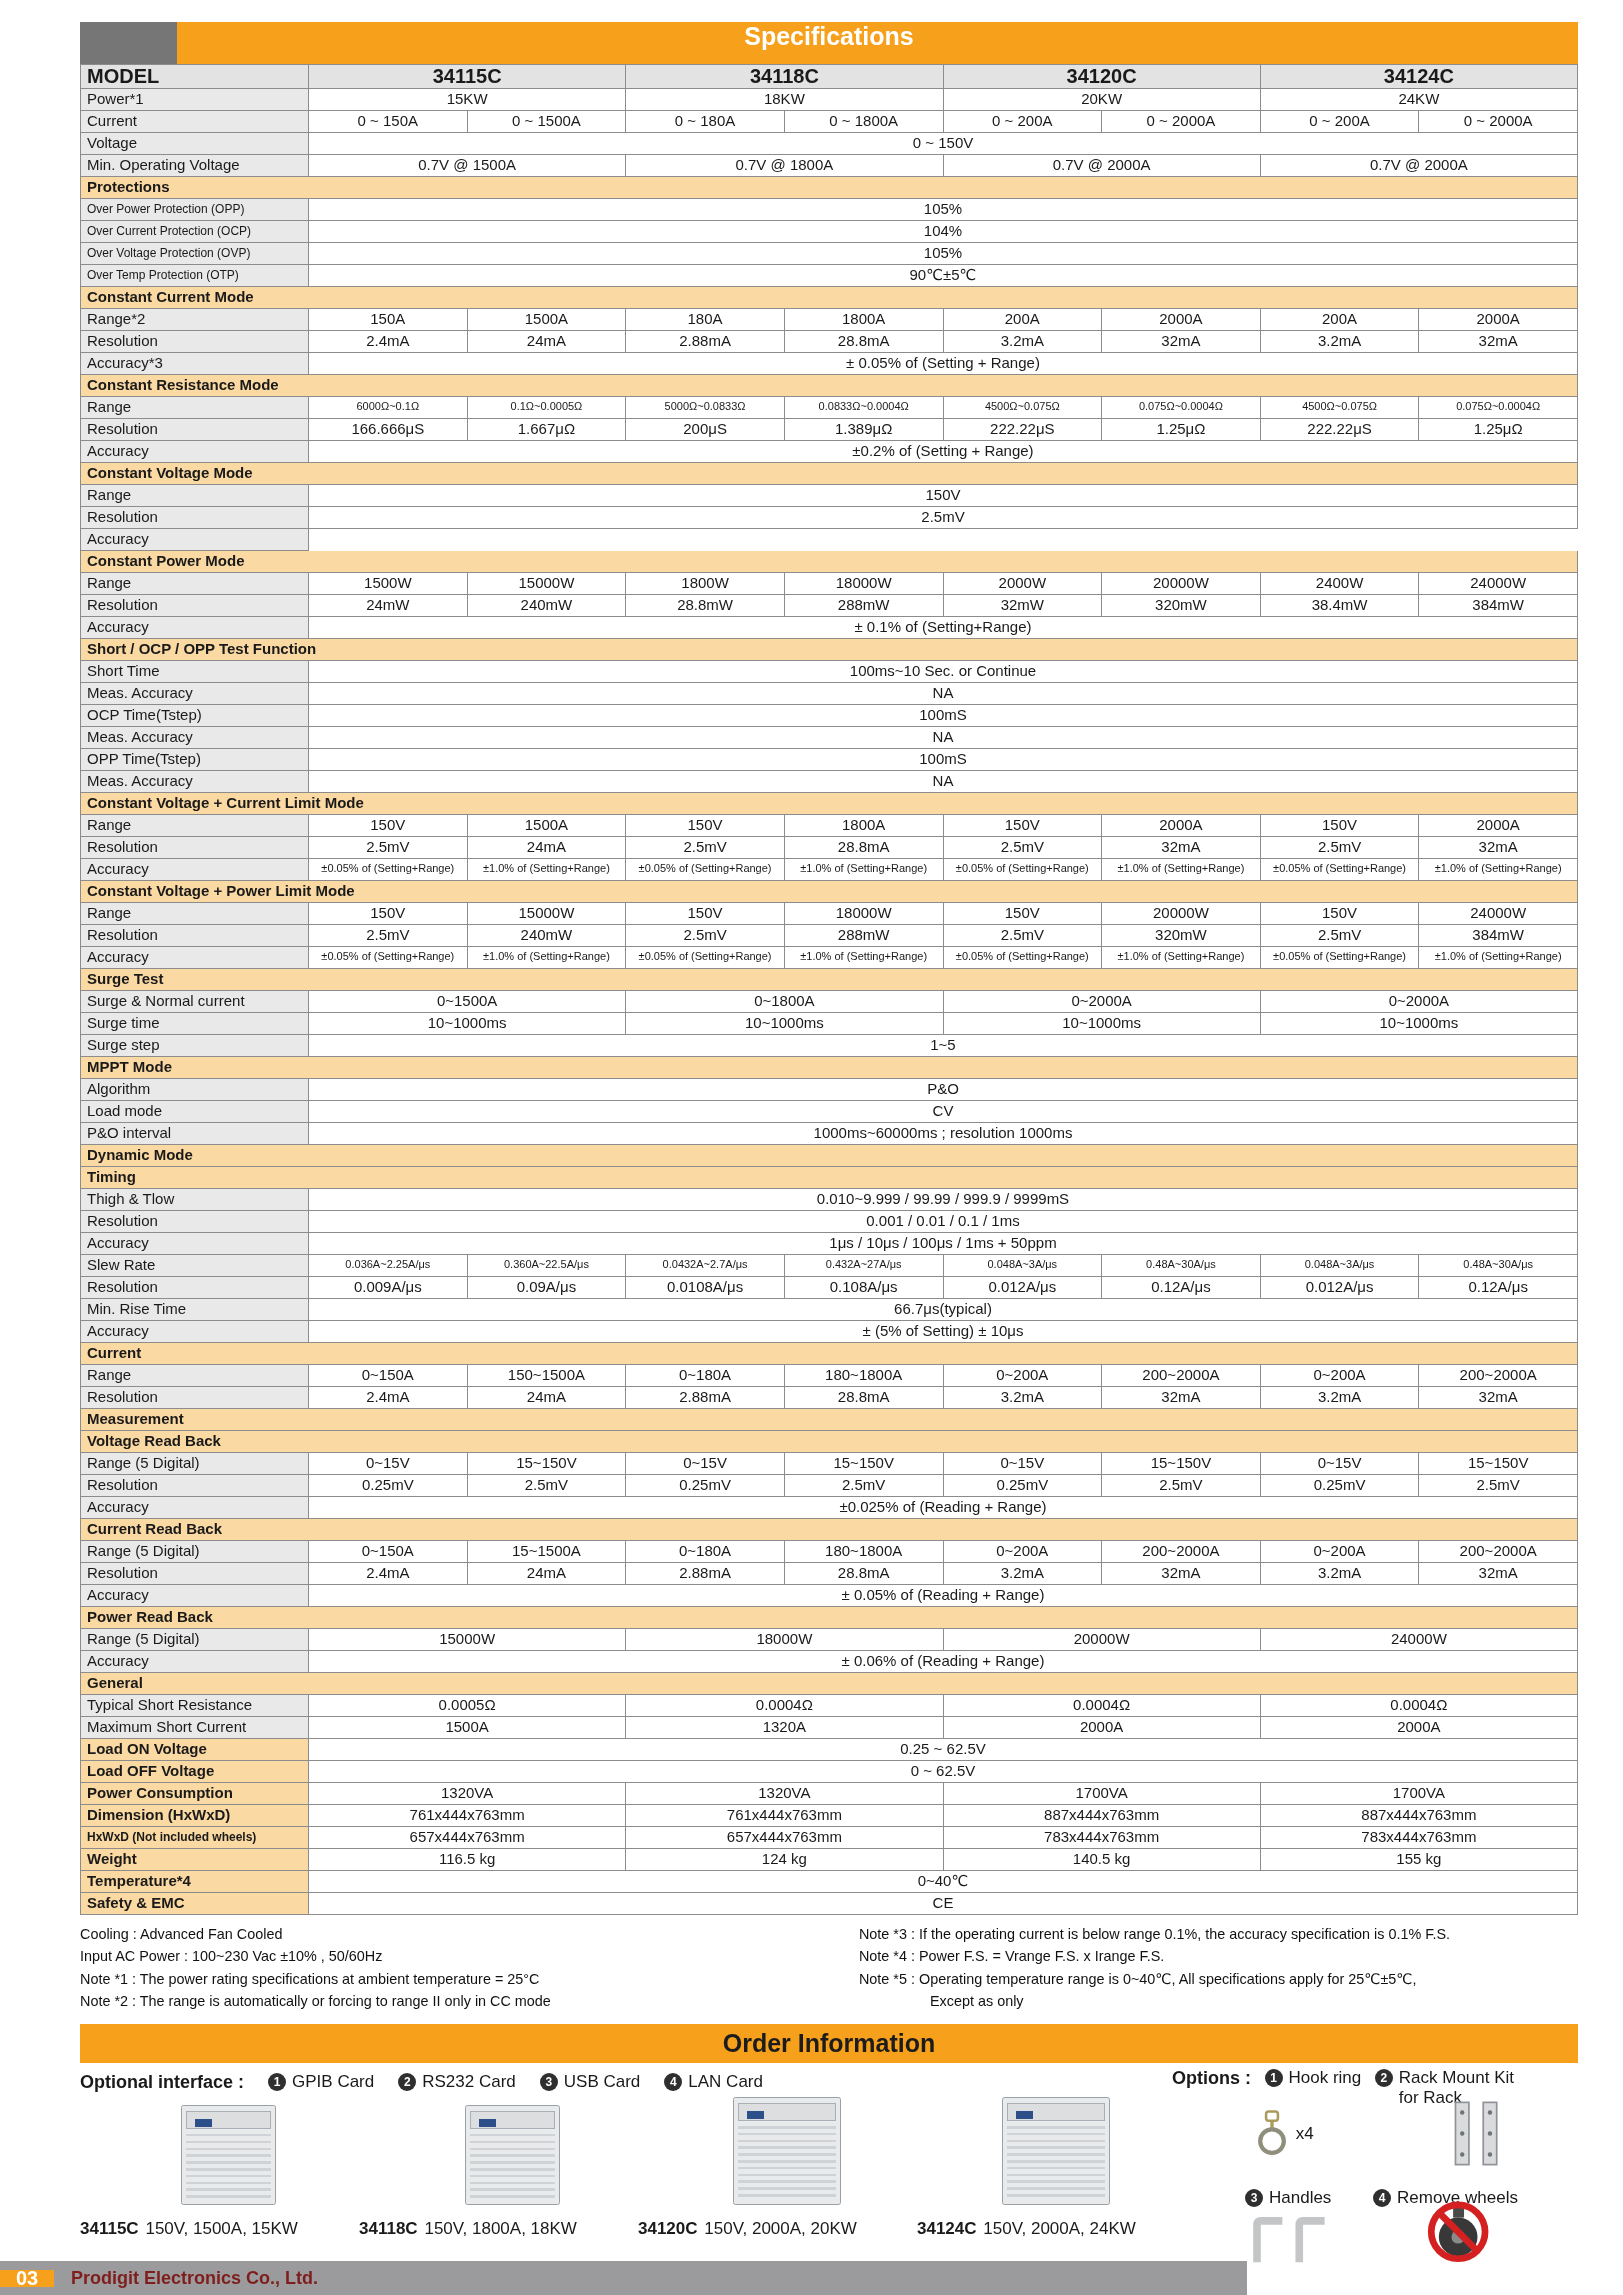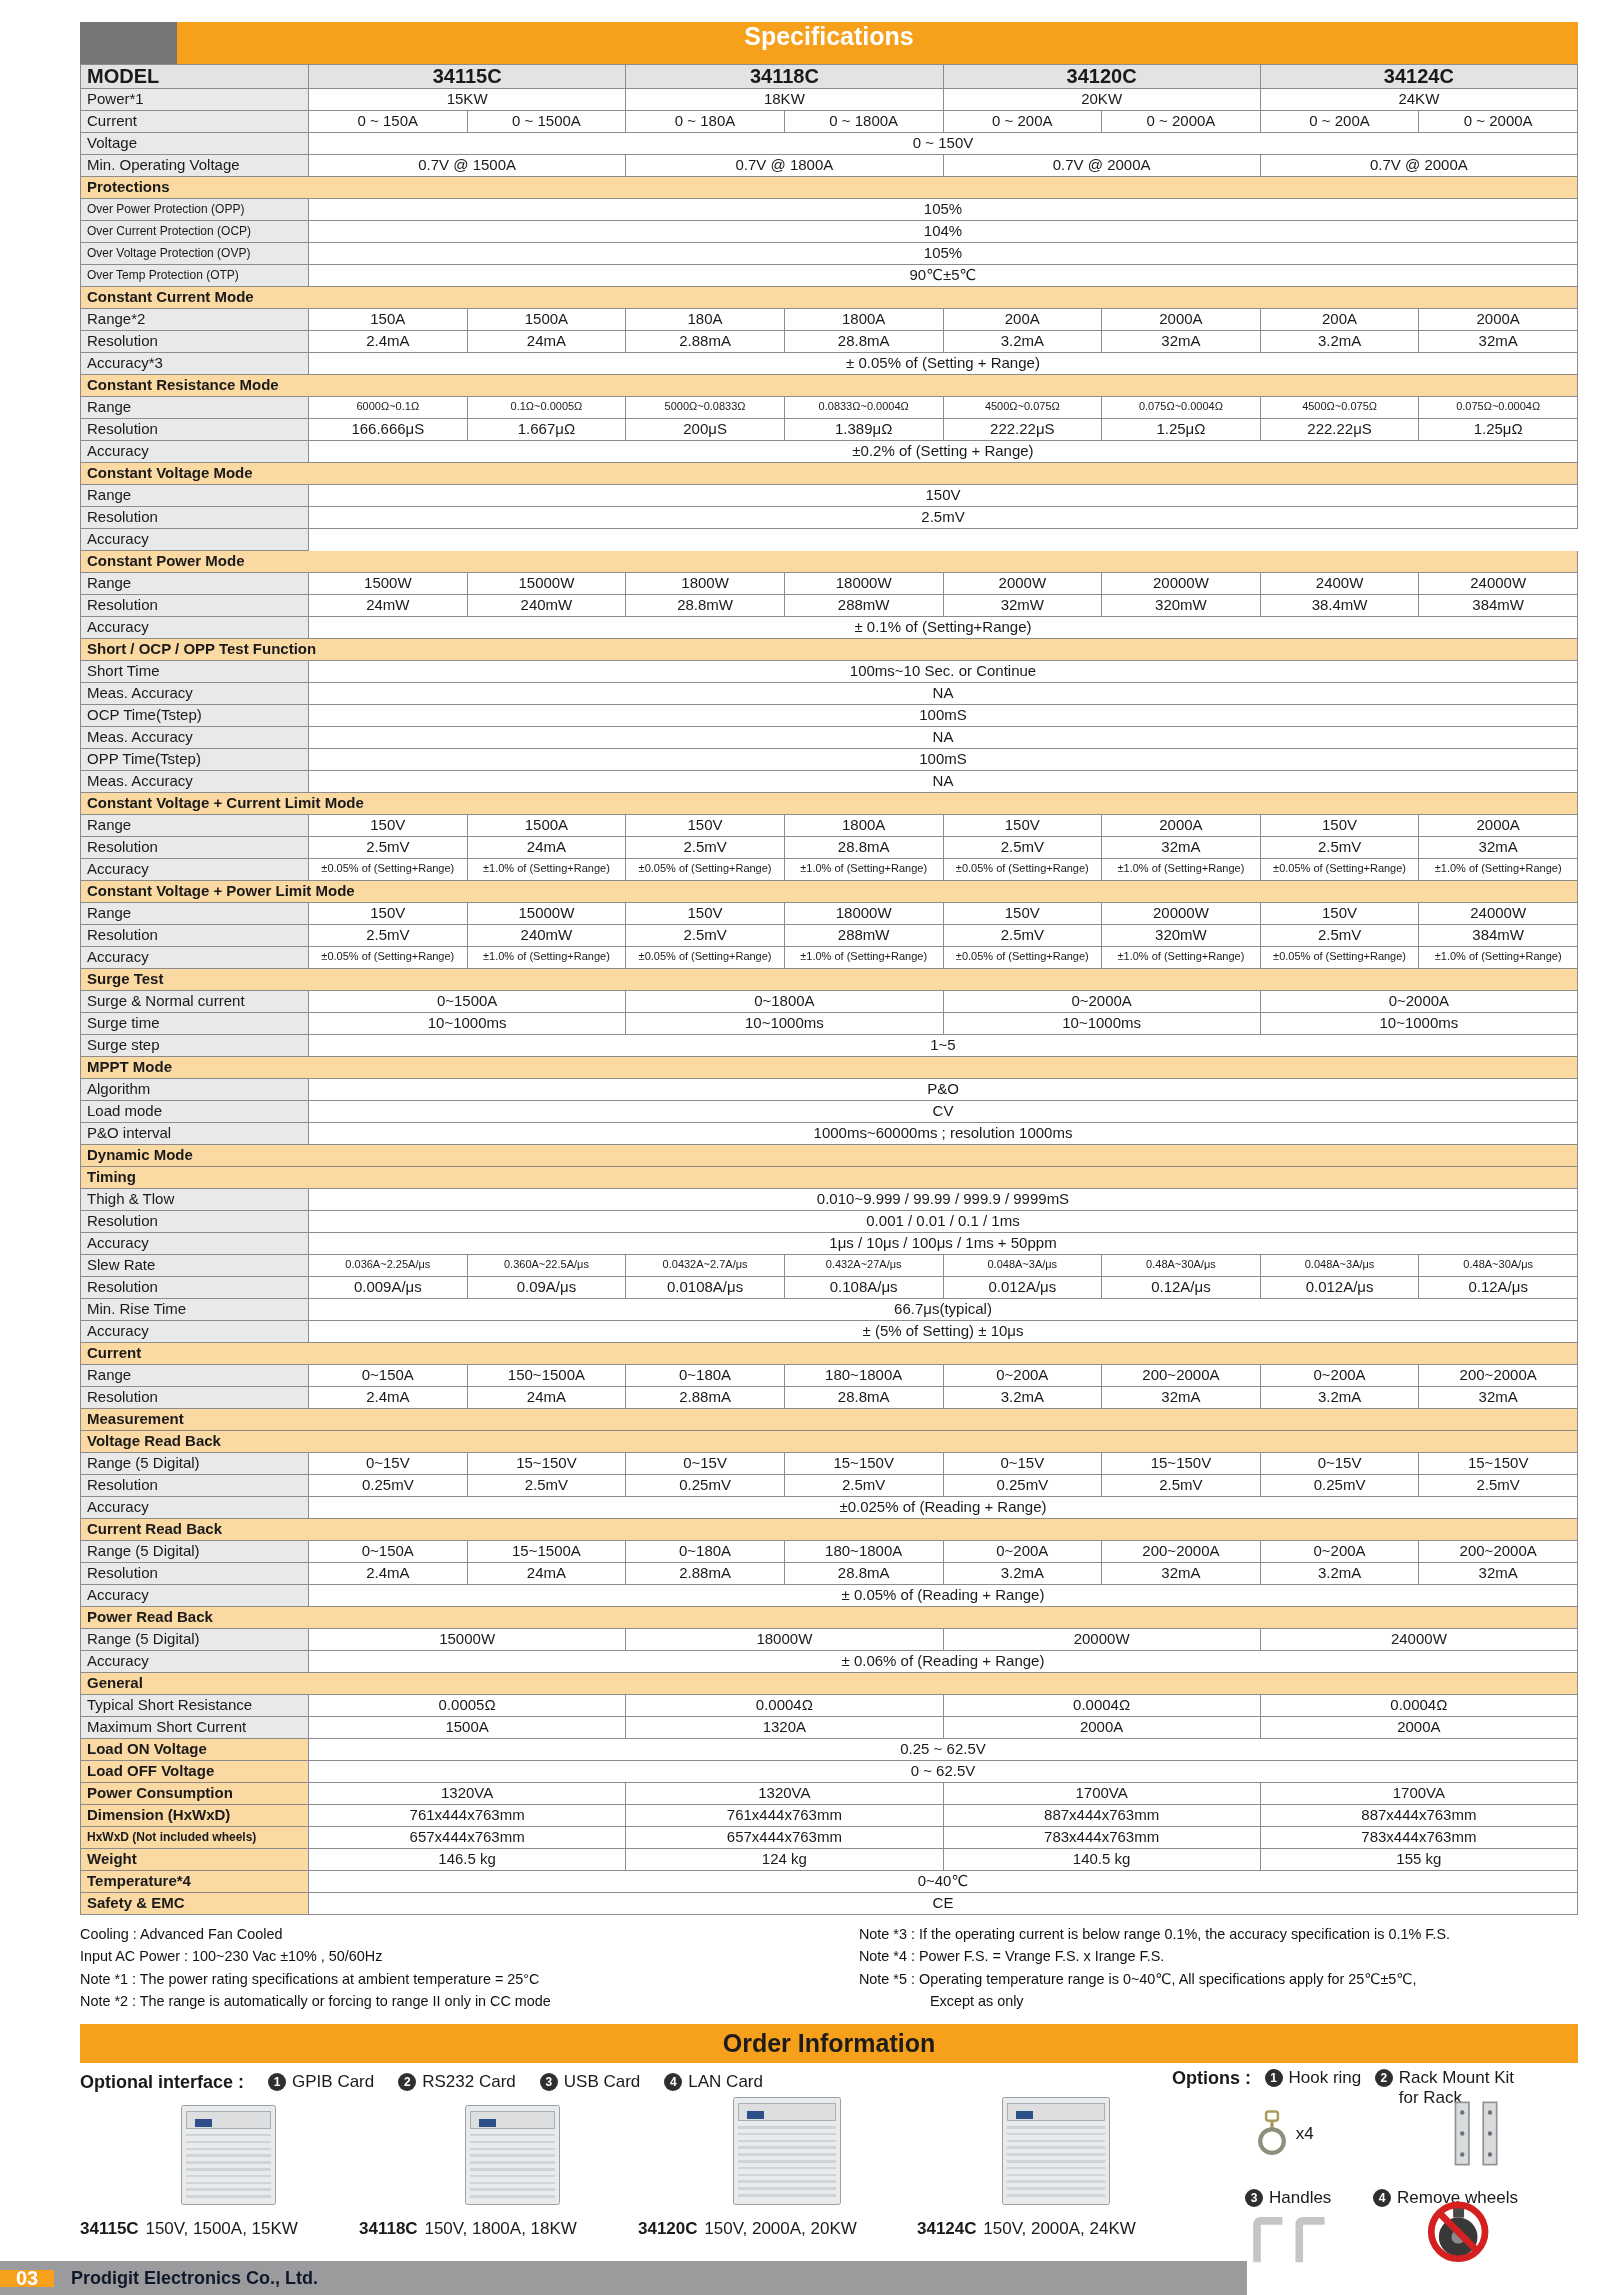--- a/index.html
+++ b/index.html
@@ -74,21 +74,21 @@
   .opt-line3 .num-item.handles { position: absolute; left: 73px; top: 0; }
   .opt-line3 .num-item.wheels { position: absolute; left: 201px; top: 0; }
   .handles-icon { position: absolute; left: 78px; top: 152px; }
   .wheel-icon { position: absolute; left: 250px; top: 135px; }
 
   
   .footer { position: absolute; left: 0; bottom: 0; width: 1247px; height: 34px;
             background: #9B9B9D; display: flex; align-items: center; }
   .page-num { width: 54px; height: 17px; background: #F6A01B; color: #fff; font-weight: bold;
               font-size: 20px; display: flex; align-items: center; justify-content: center; }
-  .company { margin-left: 17px; color: #0f172a; font-weight: bold; font-size: 18px; }
+  .company { margin-left: 17px; color: #7f1d1d; font-weight: bold; font-size: 18px; }
 </style>
 </head>
 <body>
 
 <div class="content">
 
   <div class="spec-banner">
     <span class="txt">Specifications</span>
   </div>
 
@@ -410,21 +410,21 @@
       <div class="cell val" style="grid-column: span 2;">761x444x763mm</div>
       <div class="cell val" style="grid-column: span 2;">761x444x763mm</div>
       <div class="cell val" style="grid-column: span 2;">887x444x763mm</div>
       <div class="cell val" style="grid-column: span 2;">887x444x763mm</div>
       <div class="cell lab lab-sm lab-hl">HxWxD (Not included wheels)</div>
       <div class="cell val" style="grid-column: span 2;">657x444x763mm</div>
       <div class="cell val" style="grid-column: span 2;">657x444x763mm</div>
       <div class="cell val" style="grid-column: span 2;">783x444x763mm</div>
       <div class="cell val" style="grid-column: span 2;">783x444x763mm</div>
       <div class="cell lab lab-hl">Weight</div>
-      <div class="cell val" style="grid-column: span 2;">146.5 kg</div>
+      <div class="cell val" style="grid-column: span 2;">116.5 kg</div>
       <div class="cell val" style="grid-column: span 2;">124 kg</div>
       <div class="cell val" style="grid-column: span 2;">140.5 kg</div>
       <div class="cell val" style="grid-column: span 2;">155 kg</div>
       <div class="cell lab lab-hl">Temperature*4</div>
       <div class="cell val" style="grid-column: span 8;">0~40℃</div>
       <div class="cell lab lab-hl">Safety &amp; EMC</div>
       <div class="cell val" style="grid-column: span 8;">CE</div>
     </div>
 
   <div class="notes">

